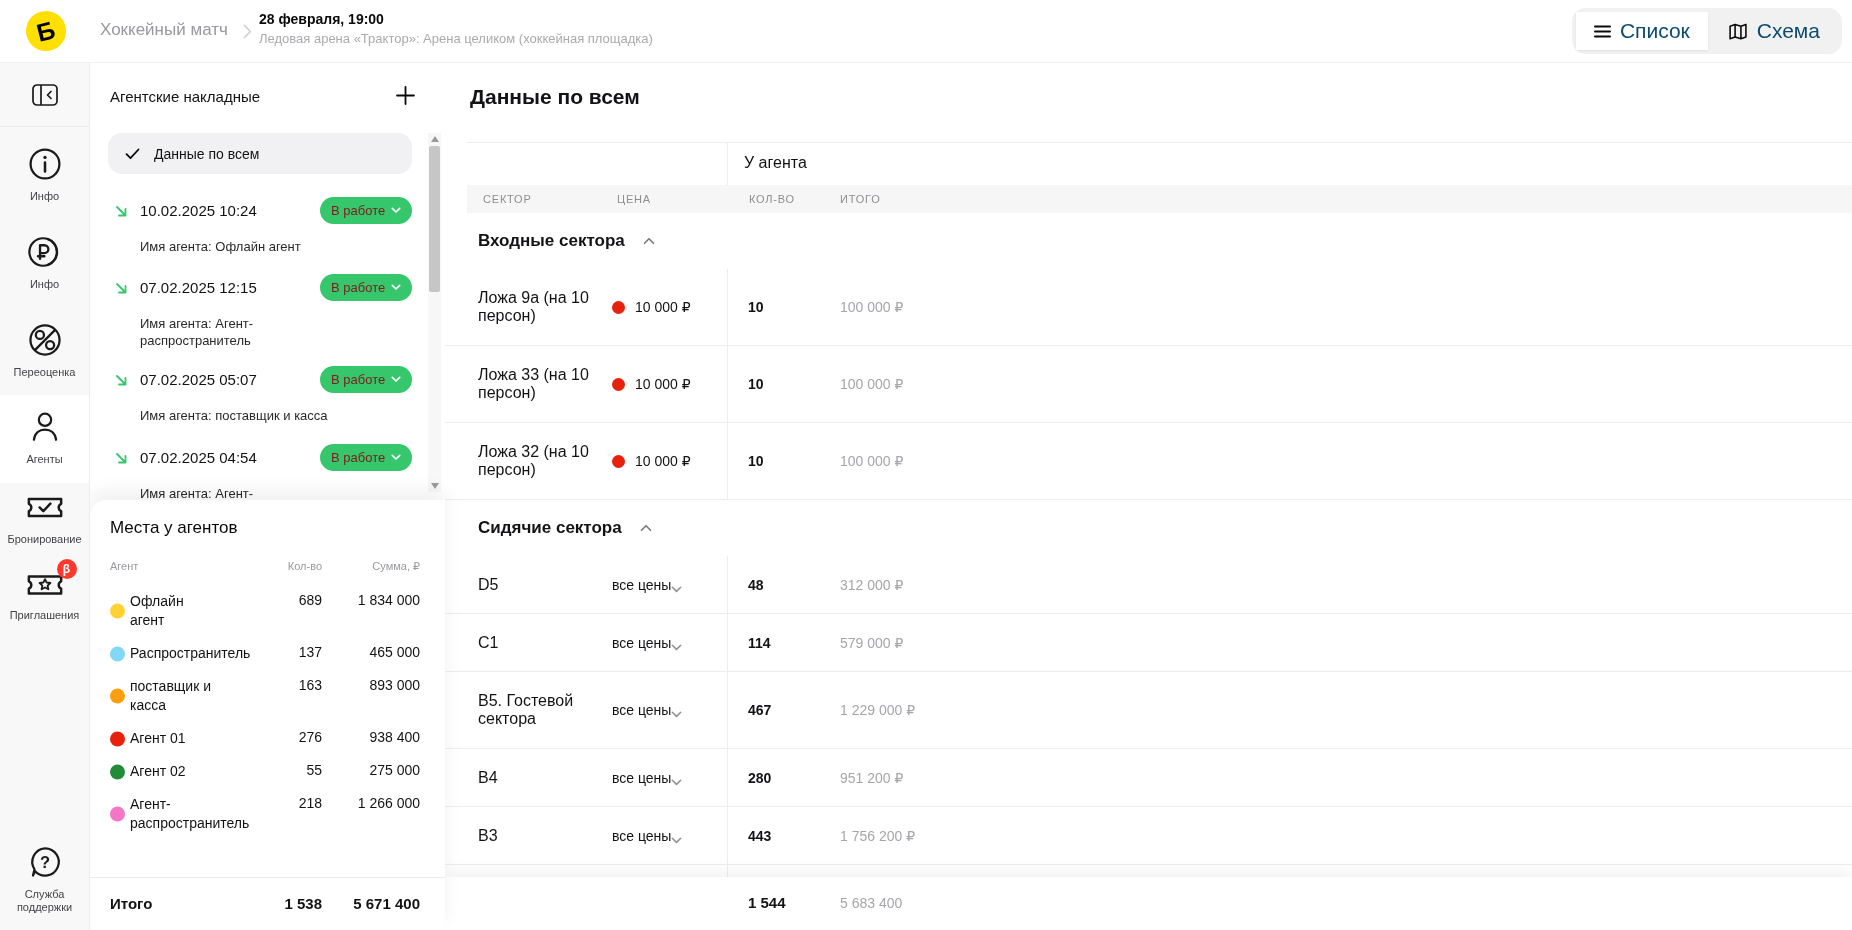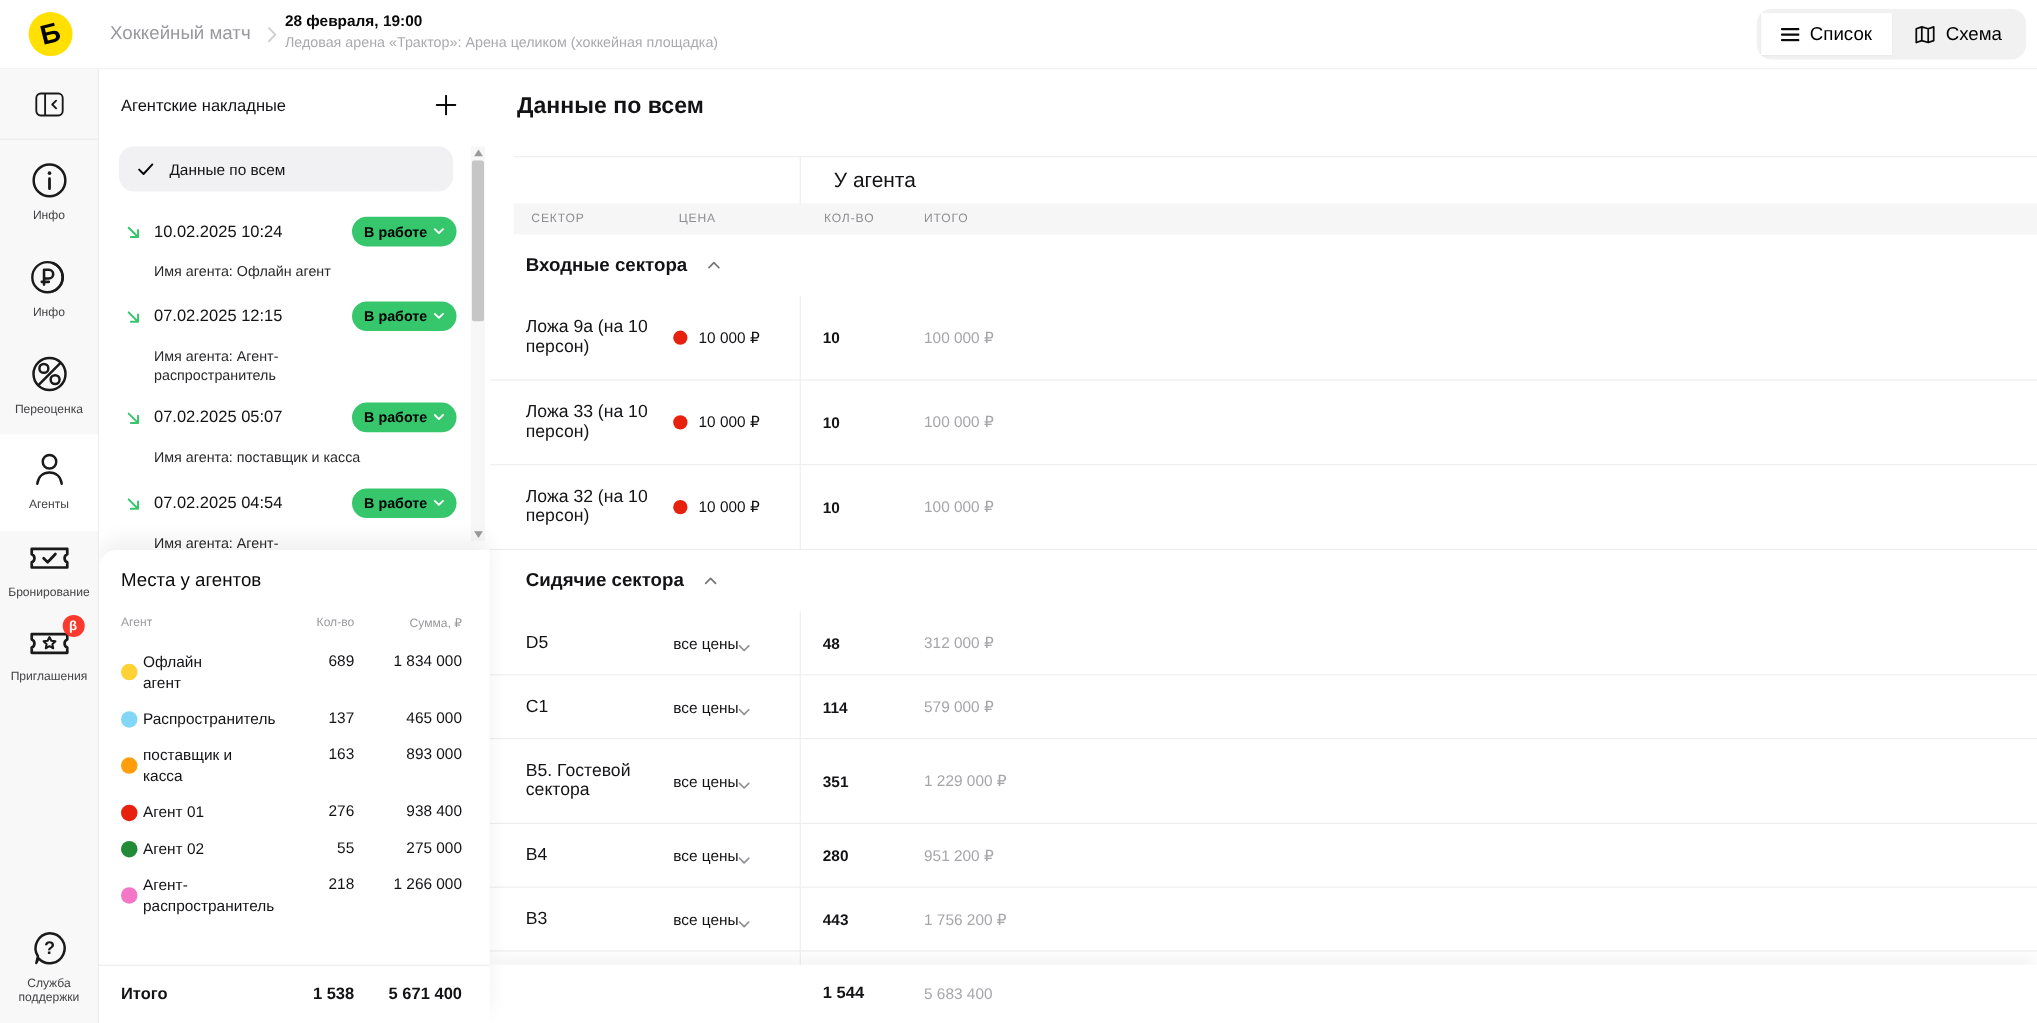--- a/index.html
+++ b/index.html
@@ -9,21 +9,21 @@
 
   
   .hdr{position:absolute;left:0;top:0;width:1852px;height:63px;background:#fff;border-bottom:1px solid #f1f1f1;z-index:40}
   .logo{position:absolute;left:26px;top:11px;width:40px;height:40px;border-radius:50%;display:flex;align-items:center;justify-content:center}
   .logo span{font-weight:800;font-size:25px;color:#000;transform:rotate(-14deg)}
   .crumb{position:absolute;left:100px;top:20px;font-size:17px;color:#98989d;cursor:pointer}
   .crumb-chev{position:absolute;left:243px;top:24px}
   .evt-date{position:absolute;left:259px;top:11px;font-size:14px;font-weight:700;color:#0a0a0a}
   .evt-venue{position:absolute;left:259px;top:31px;font-size:13px;color:#aaaaae}
   .seg{position:absolute;right:10px;top:8px;height:46px;background:#f1f1f2;border-radius:14px;display:flex;align-items:center;padding:4px;gap:2px}
-  .seg-btn{display:flex;align-items:center;gap:9px;height:38px;padding:0 18px;border-radius:0;font-size:17px;cursor:pointer;color:#000000}
+  .seg-btn{display:flex;align-items:center;gap:9px;height:38px;padding:0 18px;border-radius:0;font-size:21px;cursor:pointer;color:#0c4a6e}
   .seg-btn.active{background:#fff;box-shadow:0 1px 2px rgba(0,0,0,.07)}
 
   
   .rail{position:absolute;left:0;top:63px;width:90px;height:867px;background:#f8f8f8;border-right:1px solid #ededed;z-index:20}
   .rail-collapse{position:absolute;left:0;top:0;width:100%;height:64px;border-bottom:1px solid #ececec;display:flex;align-items:center;justify-content:center;cursor:pointer}
   .rail-item{position:absolute;left:0;width:100%;display:flex;flex-direction:column;align-items:center;gap:8px;cursor:pointer;text-align:center}
   .rail-item.active{background:#fff}
   .rail-label{font-size:11px;color:#434347;line-height:13px}
   .ri-info{top:70px;height:88px;padding-top:13px}
   .ri-prices{top:158px;height:88px;padding-top:13px}
@@ -38,21 +38,21 @@
   
   .panel{position:absolute;left:90px;top:63px;width:355px;height:867px;background:#fff;z-index:10}
   .panel-title{position:absolute;left:20px;top:25px;font-size:15px;font-weight:400}
   .panel-add{position:absolute;right:26px;top:18px;width:28px;height:28px;display:flex;align-items:center;justify-content:center;cursor:pointer}
   .pill{position:absolute;left:18px;top:70px;width:304px;height:41px;background:#f1f1f3;border-radius:14px;display:flex;align-items:center;gap:14px;padding:0 17px;font-size:14px;cursor:pointer}
   .inv-item{position:absolute;left:0;width:340px;cursor:pointer}
   .inv-item.i0{top:139px}.inv-item.i1{top:216px}.inv-item.i2{top:308px}.inv-item.i3{top:386px}
   .inv-arrow{position:absolute;left:24px;top:2px}
   .inv-date{position:absolute;left:50px;top:0;font-size:15px;font-weight:500}
   .inv-sub{position:absolute;left:50px;top:36px;width:200px;font-size:13px;line-height:17px;color:#29292c}
-  .inv-badge{position:absolute;left:230px;top:-5px;height:27px;border-radius:14px;display:flex;align-items:center;gap:6px;padding:0 11px;color:#000000;font-size:13px;font-weight:700;cursor:pointer}
+  .inv-badge{position:absolute;left:230px;top:-5px;height:27px;border-radius:14px;display:flex;align-items:center;gap:6px;padding:0 11px;color:#7f1d1d;font-size:13px;font-weight:400;cursor:pointer}
 
   
   .sbar{position:absolute;left:338px;top:70px;width:13px;height:359px;background:#f7f7f7;z-index:4}
   .sbar .thumb{position:absolute;left:1px;top:13px;width:11px;height:146px;background:#c6c6c6;border-radius:2px;cursor:pointer}
   .sbar .up,.sbar .dn{position:absolute;left:2.5px;width:0;height:0;border-left:4px solid transparent;border-right:4px solid transparent}
   .sbar .up{top:3px;border-bottom:6px solid #9a9a9a}
   .sbar .dn{bottom:3px;border-top:6px solid #9a9a9a}
 
   
   .places{position:absolute;left:0;top:437px;bottom:0;width:355px;background:#fff;border-top-left-radius:16px;box-shadow:0 -10px 18px rgba(0,0,0,.06);z-index:6}
@@ -69,21 +69,21 @@
   .asum{position:absolute;right:25px;top:0;font-size:14px}
   .ptotal{position:absolute;left:0;bottom:0;width:100%;height:53px;border-top:1px solid #ebebeb;background:#fff}
   .pt-label{position:absolute;left:20px;top:17px;font-size:15px;font-weight:700}
   .pt-count{position:absolute;right:123px;top:17px;font-size:15px;font-weight:700}
   .pt-sum{position:absolute;right:25px;top:17px;font-size:15px;font-weight:700}
 
   
   .main{position:absolute;left:445px;top:63px;width:1407px;height:867px;background:#fff}
   .main-title{position:absolute;left:25px;top:22px;font-size:21px;font-weight:700}
   .thead-line{position:absolute;left:22px;right:0;top:79px;border-top:1px solid #ededed}
-  .group-label{position:absolute;left:313px;top:91px;font-size:19px}
+  .group-label{position:absolute;left:299px;top:91px;font-size:16px}
   .hdr-vline{position:absolute;left:282px;top:80px;height:70px;width:1px;background:#ededed}
   .band{position:absolute;left:22px;right:0;top:122px;height:28px;background:#f6f6f6}
   .band span{position:absolute;top:8px;font-size:11px;letter-spacing:.8px;color:#8e8e93}
   .b-sector{left:16px}.b-price{left:150px}.b-count{left:282px}.b-total{left:373px}
   .rows{position:absolute;left:0;right:0;top:150px}
   .sect{position:relative;height:56px}
   .sect .t{position:absolute;left:33px;top:50%;transform:translateY(-50%);font-size:17px;font-weight:700;display:flex;align-items:center;gap:18px}
   .trow{position:relative;border-bottom:1px solid #ededed}
   .trow.h2{height:77px}.trow.h1{height:58px}
   .vline{position:absolute;left:282px;top:0;bottom:-1px;width:1px;background:#ededed}
@@ -455,21 +455,21 @@
     </div>
 
     <div class="trow h2">
       <span class="c-sector">B5. Гостевой сектора</span>
       <span class="c-select">
         <span>все цены</span>
         <svg width="11" height="7" viewBox="0 0 11 7">
             <path d="M1.3 1.2 5.5 5.4 9.7 1.2" fill="none" stroke="#8f8f93" stroke-width="1.5" stroke-linecap="round" stroke-linejoin="round"></path>
           </svg>
       </span>
-      <span class="c-count">351</span>
+      <span class="c-count">467</span>
       <span class="c-total">1 229 000 ₽</span>
       <span class="vline"></span>
     </div>
 
     <div class="trow h1">
       <span class="c-sector">B4</span>
       <span class="c-select">
         <span>все цены</span>
         <svg width="11" height="7" viewBox="0 0 11 7">
             <path d="M1.3 1.2 5.5 5.4 9.7 1.2" fill="none" stroke="#8f8f93" stroke-width="1.5" stroke-linecap="round" stroke-linejoin="round"></path>

